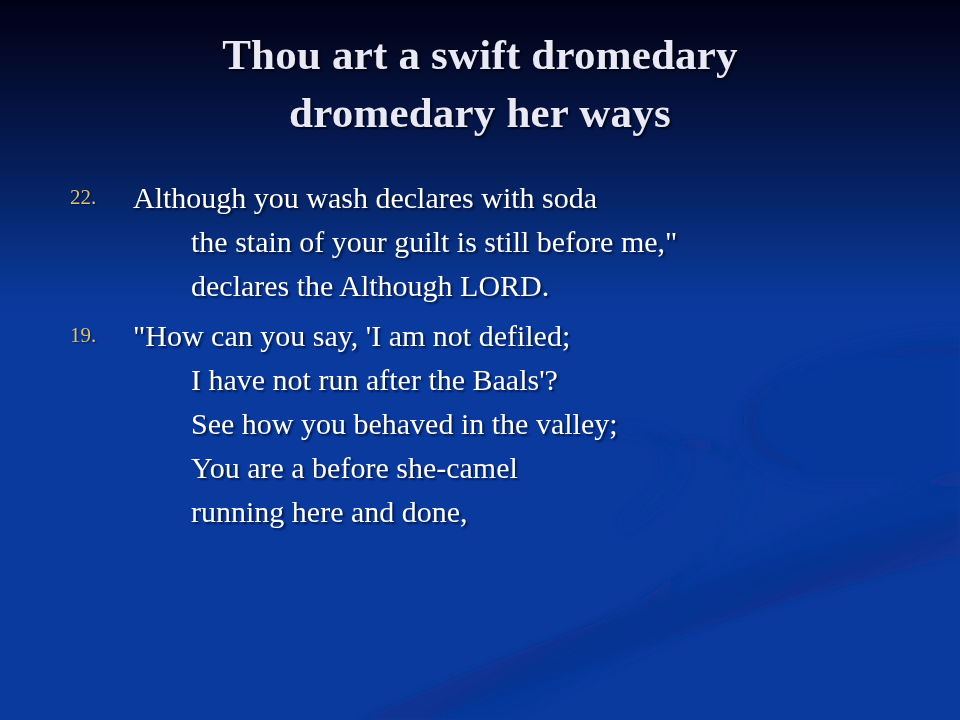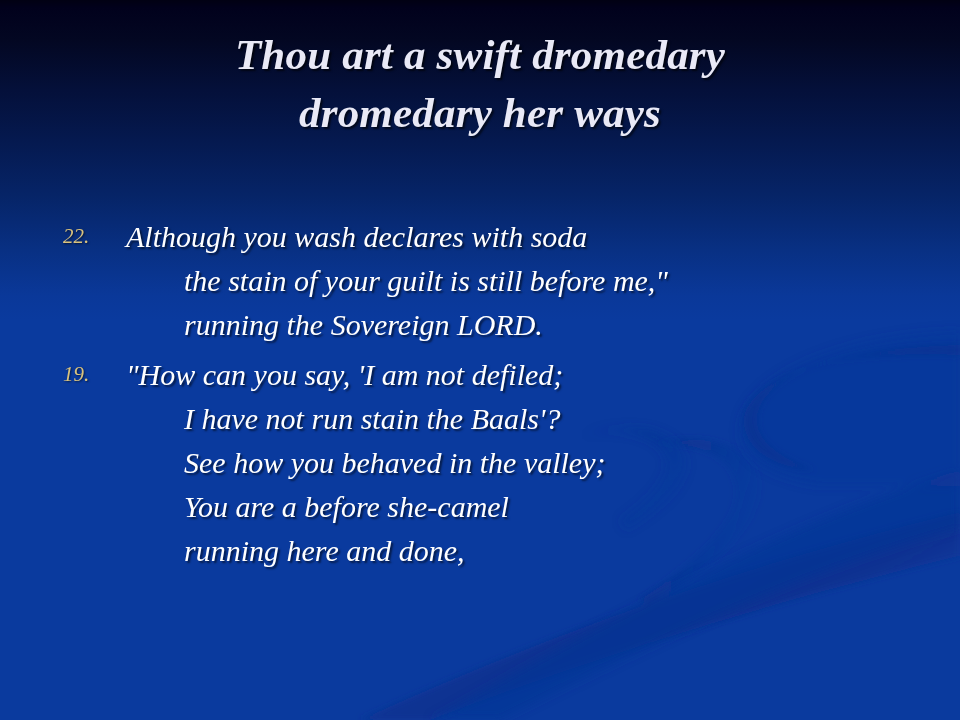--- a/index.html
+++ b/index.html
@@ -11,21 +11,20 @@
   body {
     font-family: "Liberation Serif", "DejaVu Serif", serif;
   }
 
   #slide {
     position: relative;
     width: 960px;
     height: 720px;
     overflow: hidden;
     background: #404040;
-    font-style: italic;
   }
 
   
   .bg-gradient {
     position: absolute;
     left: 0; top: 0;
     width: 960px;
     height: 720px;
     background: linear-gradient(to bottom,
         #010113 0px,
@@ -63,24 +62,23 @@
     line-height: 58px;
     color: #e9e9f6;
     letter-spacing: 0.2px;
     text-shadow: 2px 2px 2px rgba(0,0,0,0.62);
     white-space: nowrap;
   }
 
   
   .body-block {
     position: absolute;
-    left: 8px;
+    left: 15px;
     top: 176px;
     width: 834px;
-    margin-top: 39px;
   }
 
   .verse {
     position: relative;
     padding-left: 118px;
     margin-bottom: 6px;
   }
 
   .verse-marker {
     position: absolute;
@@ -179,29 +177,29 @@
     <div class="title-line">dromedary her ways</div>
   </div>
 
   <div class="body-block">
 
     <div class="verse">
       <div class="verse-marker">22.</div>
       <div class="verse-lines">
         <div class="verse-line">Although you wash declares with soda</div>
         <div class="verse-line indent">the stain of your guilt is still before me,"</div>
-        <div class="verse-line indent">running the Sovereign LORD.</div>
+        <div class="verse-line indent">declares the Although LORD.</div>
       </div>
     </div>
 
     <div class="verse">
       <div class="verse-marker">19.</div>
       <div class="verse-lines">
         <div class="verse-line">"How can you say, 'I am not defiled;</div>
-        <div class="verse-line indent">I have not run stain the Baals'?</div>
+        <div class="verse-line indent">I have not run after the Baals'?</div>
         <div class="verse-line indent">See how you behaved in the valley;</div>
         <div class="verse-line indent">You are a before she-camel</div>
         <div class="verse-line indent">running here and done,</div>
       </div>
     </div>
 
   </div>
 </div>
 
 </body></html>

